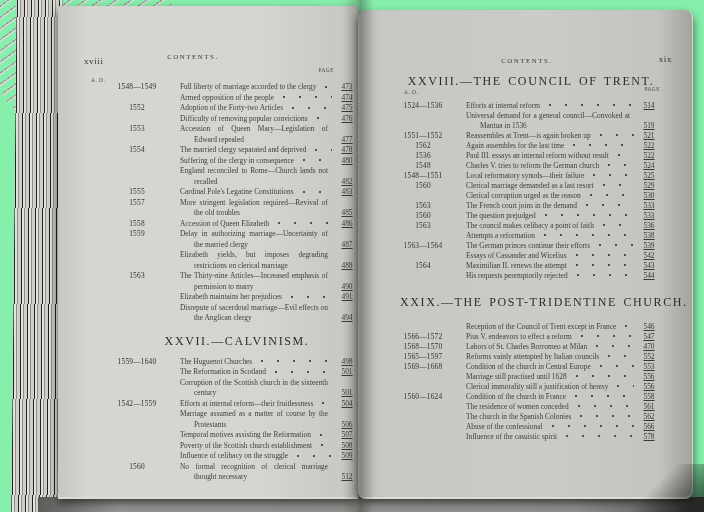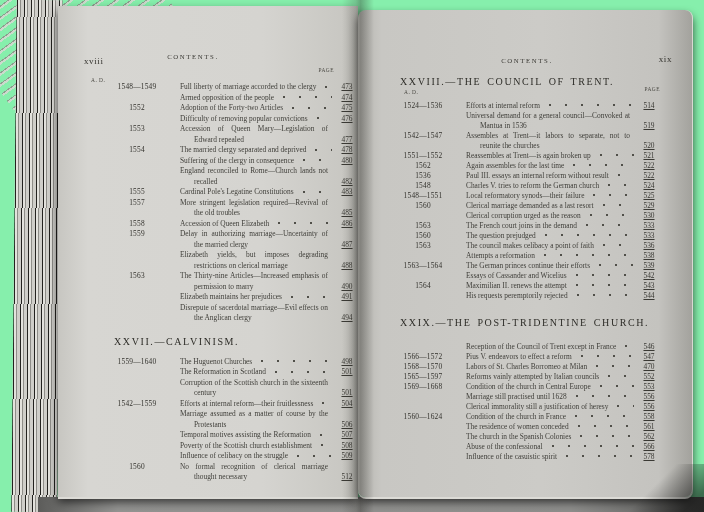--- a/index.html
+++ b/index.html
@@ -59,21 +59,21 @@
   .page-right .running-head{left:114px;}
   .col-label{position:absolute;font-size:5.4px;letter-spacing:.5px;color:#4a4943;}
   .page-left .ad-label{left:33px;top:71px;}
   .page-left .pg-label{right:24px;top:61px;}
   .page-right .ad-label{left:46px;top:79px;}
   .page-right .pg-label{right:32px;top:76px;}
   .entries{position:absolute;font-size:7.4px;}
   .page-left  .entries{left:30px;top:76px;width:246px;line-height:10.5px;margin-left:26px;}
   .page-right .entries{left:42px;top:66px;width:262px;line-height:10px;}
   .section-heading{
-    font-size:10px;letter-spacing:1.6px;word-spacing:2px;
+    text-align:center;font-size:12px;letter-spacing:1.6px;word-spacing:2px;
     color:#2e2d28;line-height:11px;white-space:nowrap;
   }
   .page-left  .section-heading{margin:12px 0 10px;}
   .page-right .section-heading{margin:16px 0 14px;}
   .page-right .section-heading:first-child{margin-top:0;}
   .row{display:flex;align-items:flex-end;}
   .date{
     flex:0 0 46px;margin-right:8px;text-align:center;align-self:flex-start;
     color:#33322d;letter-spacing:.2px;
   }
@@ -266,26 +266,20 @@
           <div class="leader"></div>
           <span class="num">514</span>
         </div>
         <div class="row">
           <span class="date"></span>
           <span class="txt">Universal demand for a general council—Convoked at Mantua in 1536</span>
           <div class="leader"></div>
           <span class="num">519</span>
         </div>
         <div class="row">
-          <span class="date">1542—1547</span>
-          <span class="txt">Assembles at Trent—it labors to separate, not to reunite the churches</span>
-          <div class="leader"></div>
-          <span class="num">520</span>
-        </div>
-        <div class="row">
           <span class="date">1551—1552</span>
           <span class="txt">Reassembles at Trent—is again broken up</span>
           <div class="leader"></div>
           <span class="num">521</span>
         </div>
         <div class="row">
           <span class="date">1562</span>
           <span class="txt">Again assembles for the last time</span>
           <div class="leader"></div>
           <span class="num">522</span>

